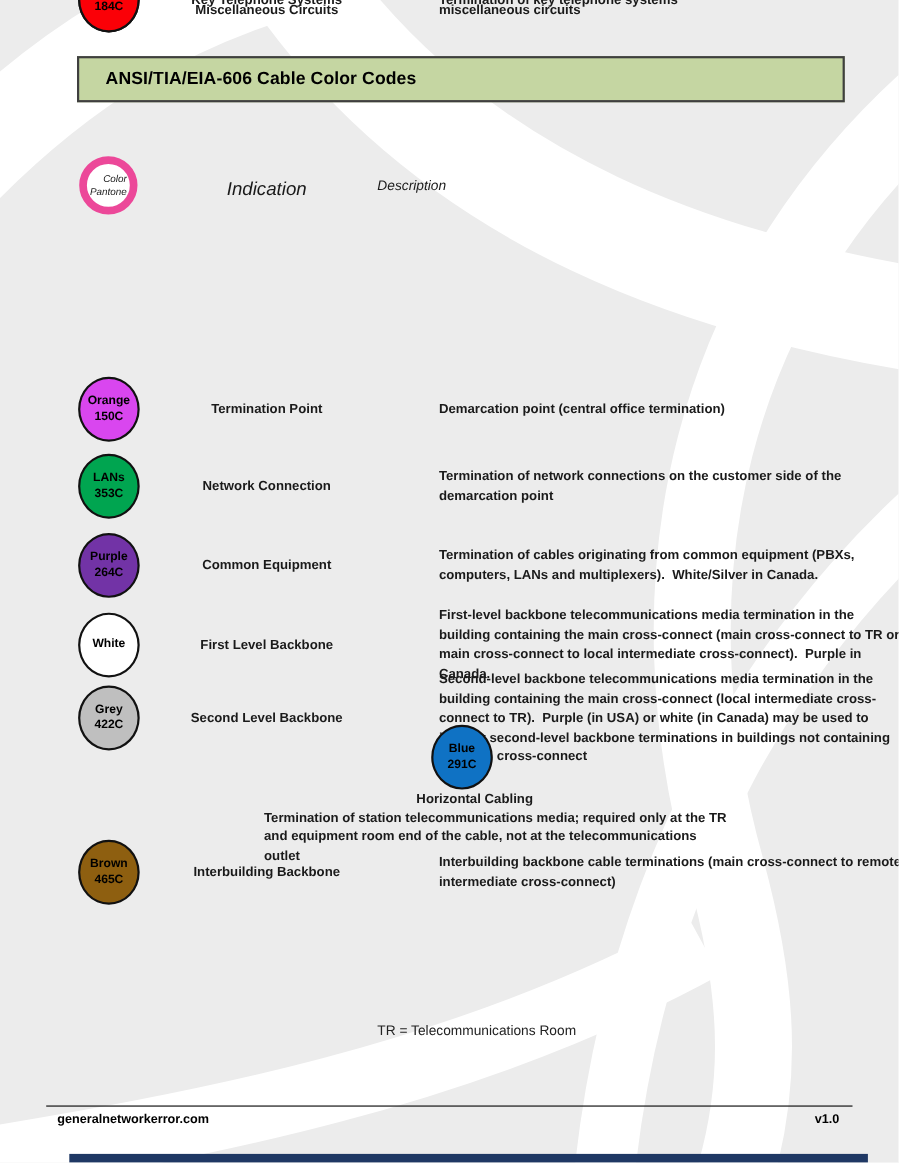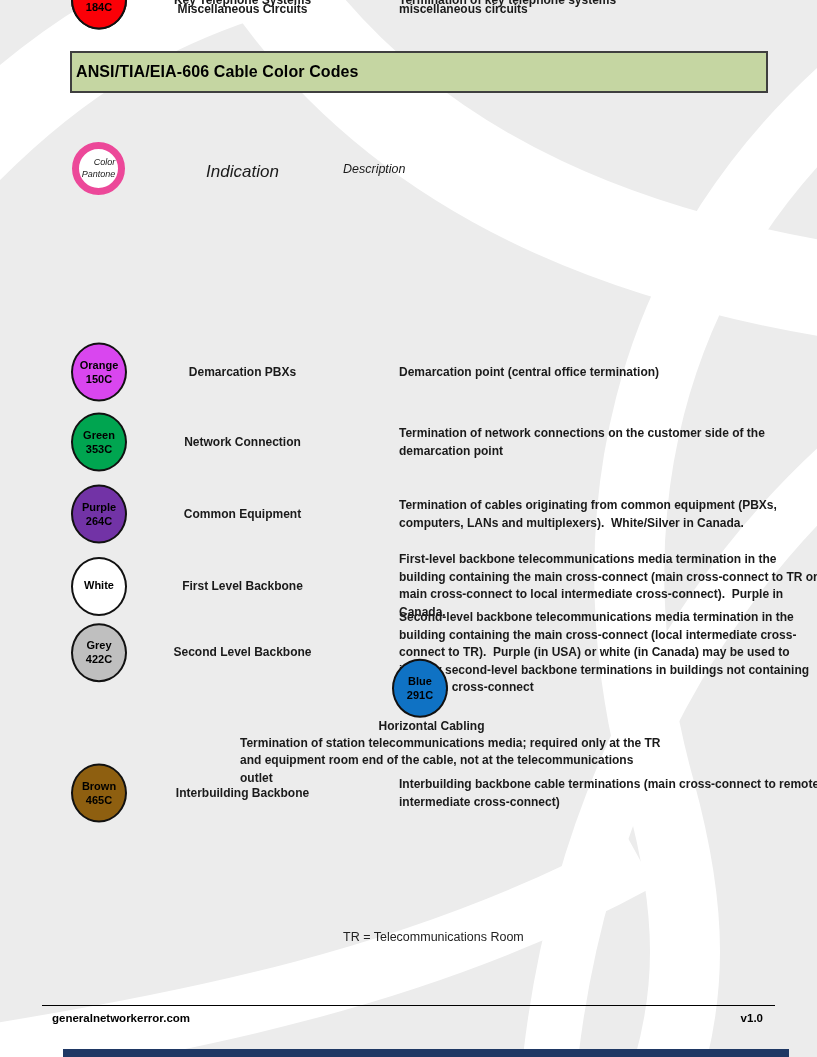--- a/index.html
+++ b/index.html
@@ -15,21 +15,21 @@
   }
   .swirls { position: absolute; inset: 0; pointer-events: none; }
 
   .title-bar {
     position: absolute;
     left: 70px; top: 51px;
     width: 698px; height: 42px;
     background: #C5D6A2;
     border: 2px solid #3f3f3f;
     display: flex; align-items: center;
-    padding-left: 4px;
+    padding-left: 24px;
   }
   .title-bar h1 {
     font-size: 16px; font-weight: bold; color: #000;
     letter-spacing: 0.1px;
   }
 
   
   .col-headers { position: absolute; left: 0; top: 0; width: 100%; }
   .pantone-header-circle {
     position: absolute; left: 72px; top: 142px;
@@ -132,26 +132,26 @@
   <div class="col-headers">
     <div class="pantone-header-circle">Color
 Pantone</div>
     <div class="indication-header">Indication</div>
     <div class="description-header">Description</div>
   </div>
 
   <div class="row">
     <div class="swatch" style="background: #d946ef;">Orange
 150C</div>
-    <div class="indication">Demarcation PBXs</div>
+    <div class="indication">Termination Point</div>
     <div class="description">Demarcation point (central office termination)</div>
   </div>
 
   <div class="row">
-    <div class="swatch" style="background: rgb(0, 165, 80);">Green
+    <div class="swatch" style="background: rgb(0, 165, 80);">LANs
 353C</div>
     <div class="indication">Network Connection</div>
     <div class="description">Termination of network connections on the customer side of the demarcation point</div>
   </div>
 
   <div class="row">
     <div class="swatch" style="background: rgb(114, 51, 166);">Purple
 264C</div>
     <div class="indication">Common Equipment</div>
     <div class="description">Termination of cables originating from common equipment (PBXs, computers, LANs and multiplexers).  White/Silver in Canada.</div>

